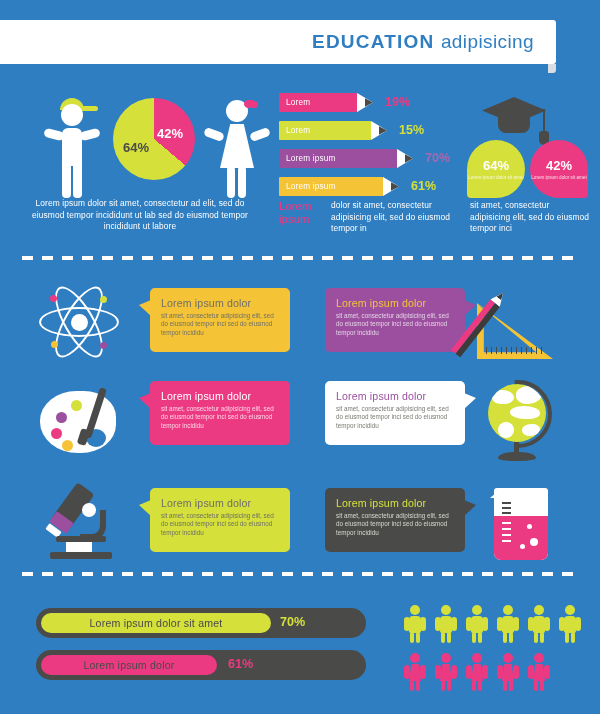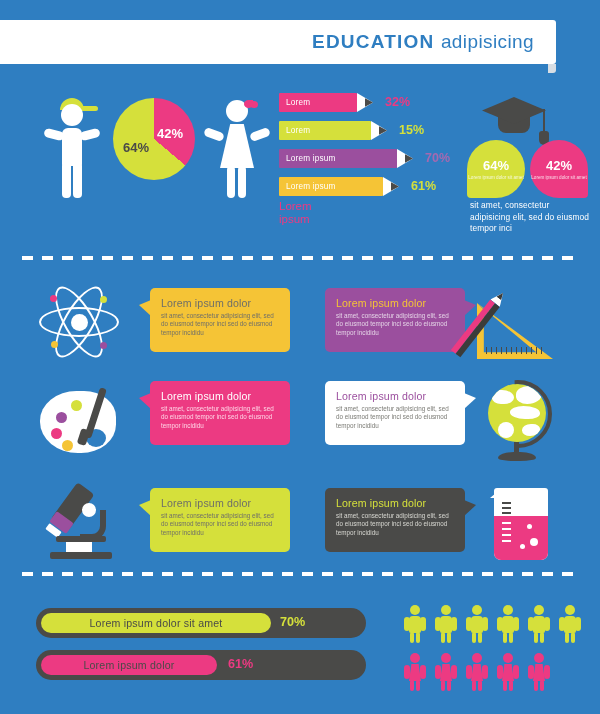--- a/index.html
+++ b/index.html
@@ -447,21 +447,21 @@
     <div class="leg-r"></div>
   </div>
 
   <div class="pencils" id="pencils">
       <div class="pencil-row">
         <div class="pencil-body" style="width:78px;background:#ec3a82">
           <span>Lorem</span>
         </div>
         <div class="pencil-tip" style="left:78px"></div>
         <div class="pencil-lead" style="left:86px"></div>
-        <div class="pencil-pct" style="left:106px;color:#ec3a82">32%</div>
+        <div class="pencil-pct" style="left:106px;color:#ec3a82">19%</div>
       </div>
       <div class="pencil-row">
         <div class="pencil-body" style="width:92px;background:#d5e03b">
           <span>Lorem</span>
         </div>
         <div class="pencil-tip" style="left:92px"></div>
         <div class="pencil-lead" style="left:100px"></div>
         <div class="pencil-pct" style="left:120px;color:#d5e03b">15%</div>
       </div>
       <div class="pencil-row">
@@ -491,21 +491,23 @@
 
   <div class="drop green">
     <div class="pct">64%</div>
     <div class="sub">Lorem ipsum dolor sit amet</div>
   </div>
   <div class="drop pink">
     <div class="pct">42%</div>
     <div class="sub">Lorem ipsum dolor sit amet</div>
   </div>
 
+  <div class="top-text-1 body-text">Lorem ipsum dolor sit amet, consectetur ad elit, sed do eiusmod tempor incididunt ut lab sed do eiusmod tempor incididunt ut labore</div>
   <div class="lorem-pink-label">Lorem ipsum</div>
+  <div class="top-text-2 body-text">dolor sit amet, consectetur adipisicing elit, sed do eiusmod tempor in</div>
   <div class="top-text-3 body-text">sit amet, consectetur adipisicing elit, sed do eiusmod tempor inci</div>
 
   <div class="dashed" style="top:256px"></div>
   <div class="dashed" style="top:572px"></div>
 
   <div class="atom">
     <div class="orbit" style="transform:rotate(0deg)"></div>
     <div class="orbit" style="transform:rotate(60deg)"></div>
     <div class="orbit" style="transform:rotate(120deg)"></div>
     <div class="nucleus"></div>

